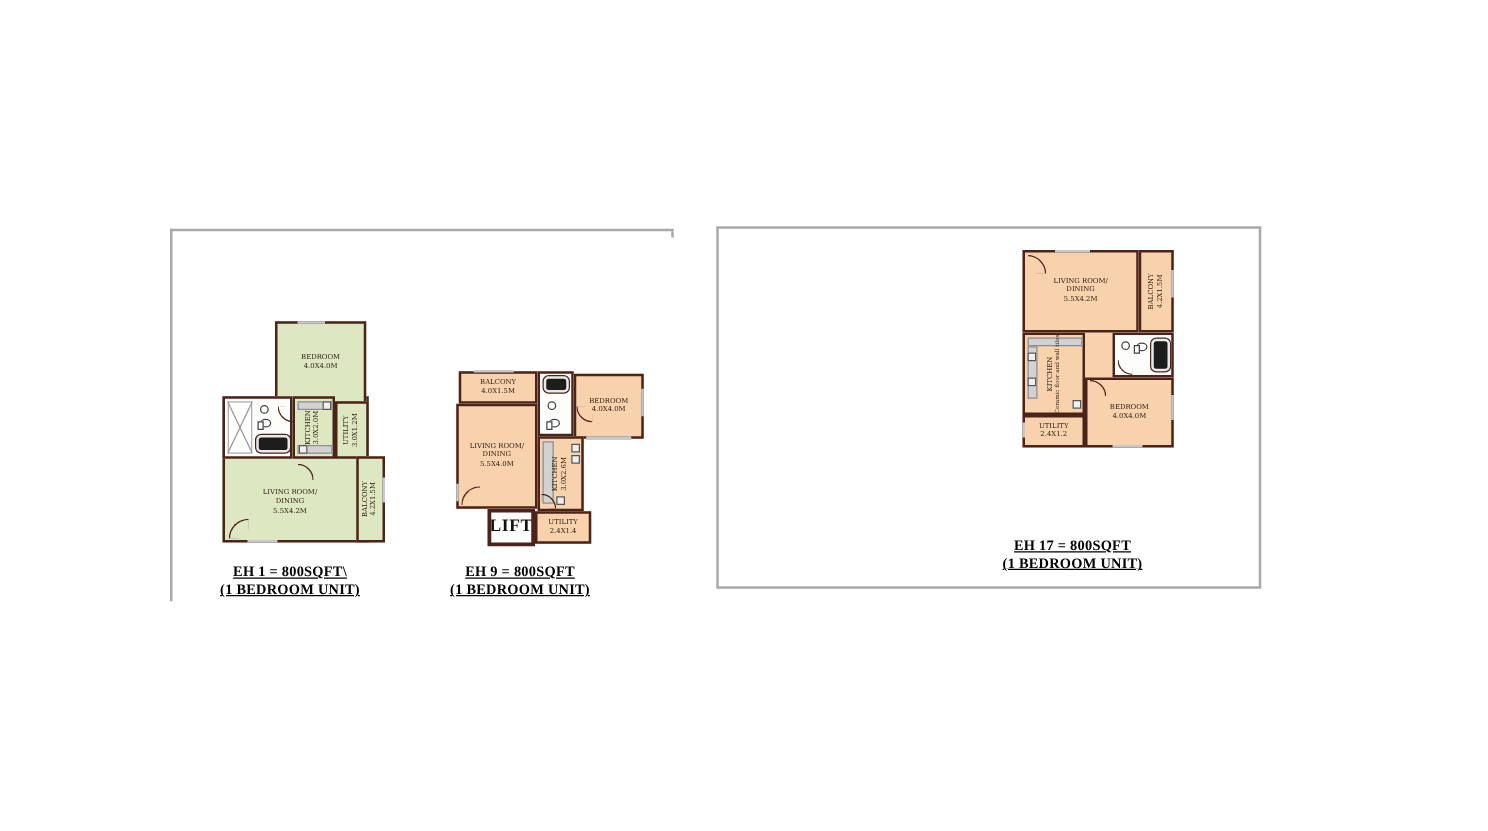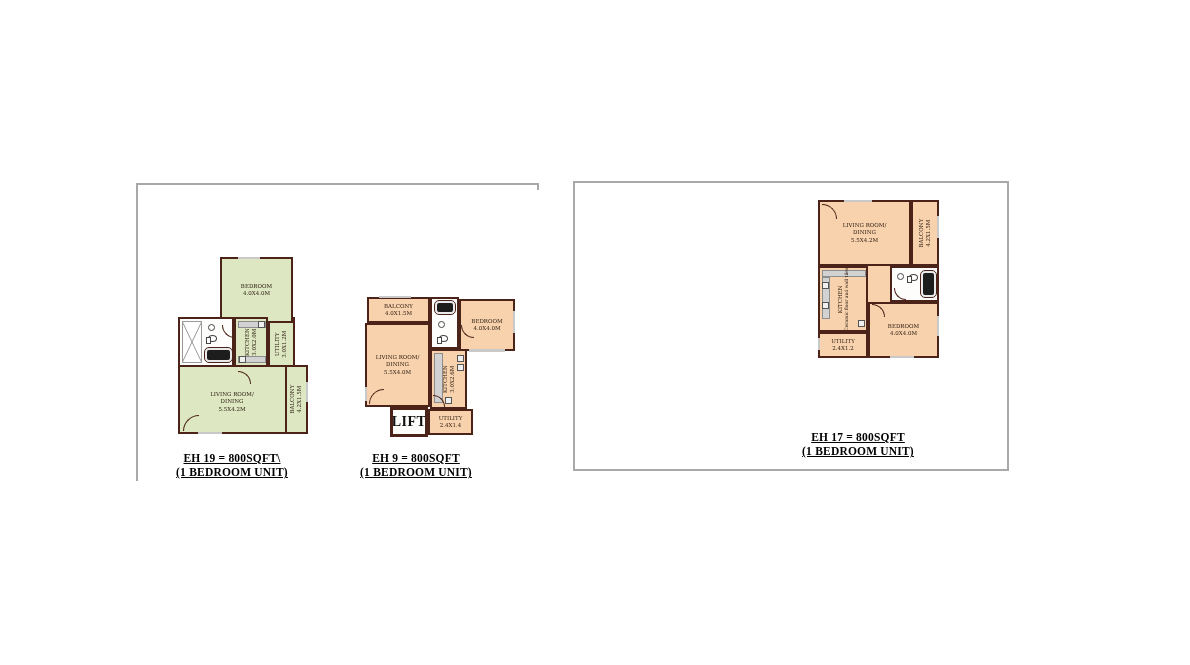--- a/index.html
+++ b/index.html
@@ -106,21 +106,21 @@
   </div>
 
   <span class="win" style="left:60px; top:0; width:22px; height:2px;"></span>
   <span class="win" style="left:20px; top:175px; width:24px; height:2px;"></span>
   <span class="win" style="left:128px; top:125px; width:2px; height:20px;"></span>
   <span class="arc" style="left:44px; top:68px; width:12px; height:12px;"></span>
   <span class="arc" style="left:5px; top:158px; width:15px; height:15px; transform:rotate(90deg);"></span>
   <span class="arc" style="left:60px; top:114px; width:12px; height:12px; transform:rotate(180deg);"></span>
 </div>
 <div class="caption" style="left:162px; top:451px; width:140px;">
-  <div>EH 19 = 800SQFT\</div>
+  <div>EH 1 = 800SQFT\</div>
   <div>(1 BEDROOM UNIT)</div>
 </div>
 
 <div class="plan" style="left:365px; top:295px; width:150px; height:142px;">
 
   <div class="room peach" style="left:2px; top:2px; width:63px; height:26px;">
     <div class="lblbox">
       <span class="lbl">BALCONY</span>
       <span class="lbl">4.0X1.5M</span>
     </div>

